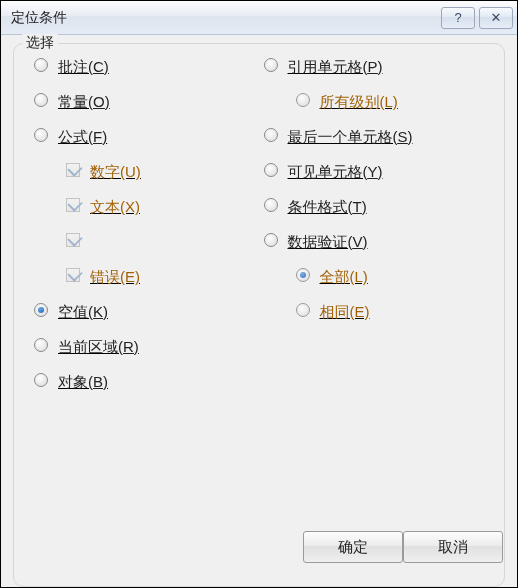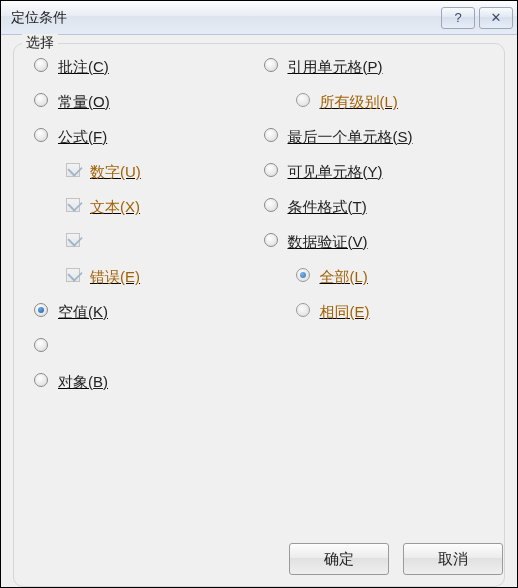--- a/index.html
+++ b/index.html
@@ -18,21 +18,21 @@
 .row.indent { padding-left: 44px; }
 .radio { width: 14px; height: 14px; border-radius: 50%; background: radial-gradient(circle at 40% 35%, #fff, #d8d8d8); border: 1px solid #8a8a8a; margin-right: 10px; flex-shrink: 0; position: relative; }
 .radio.selected::after { content: ""; position: absolute; top: 3px; left: 3px; width: 6px; height: 6px; border-radius: 50%; background: radial-gradient(circle at 35% 30%, #6aa8e8, #1a5fb4); }
 .radio.disabled { opacity: .85; }
 .check { width: 14px; height: 14px; background: linear-gradient(#f4f4f4,#e2e2e2); border: 1px solid #a6a6a6; margin-right: 10px; flex-shrink: 0; position: relative; }
 .check.checked::after { content: ""; position: absolute; left: 2px; top: -1px; width: 10px; height: 10px; border-right: 2px solid #6a8db8; border-bottom: 2px solid #6a8db8; transform: rotate(45deg) scaleX(.8); }
 .check.disabled { opacity: .6; }
 .lbl { color: #222; font-size: 15px; }
 .lbl u { text-decoration: underline; }
 .lbl.disabled { color: #a16207; }
-.btnbar { position: absolute; bottom: 12px; right: 14px; display: flex; gap: 14px; }
+.btnbar { position: absolute; bottom: 24px; right: 14px; display: flex; gap: 0; }
 .btn { width: 100px; height: 32px; border: 1px solid #9a9a9a; border-radius: 3px; background: linear-gradient(#fdfdfd,#ececec 45%,#e0e0e0 46%,#efefef); font-size: 15px; display: flex; align-items: center; justify-content: center; cursor: pointer; color: #222; }
 .watermark { position: absolute; right: 10px; bottom: 2px; font-size: 12px; color: #c0c0c0; opacity: .5; pointer-events: none; }
 </style>
 </head>
 <body>
 
 <div class="dialog">
   <div class="titlebar">
     <div class="title-text">定位条件</div>
     <div class="title-btns">
@@ -75,20 +75,21 @@
             <div class="row indent">
               <div class="check checked disabled"></div>
               <span class="lbl disabled">错误(E)</span>
             </div>
             <div class="row">
               <div class="radio selected"></div>
               <span class="lbl">空值(<u>K</u>)</span>
             </div>
             <div class="row">
               <div class="radio"></div>
+              <span class="lbl">当前区域(<u>R</u>)</span>
             </div>
             <div class="row">
               <div class="radio"></div>
               <span class="lbl">对象(<u>B</u>)</span>
             </div>
           </div>
         <div class="col" id="col-right">
             <div class="row">
               <div class="radio"></div>
               <span class="lbl">引用单元格(<u>P</u>)</span>

